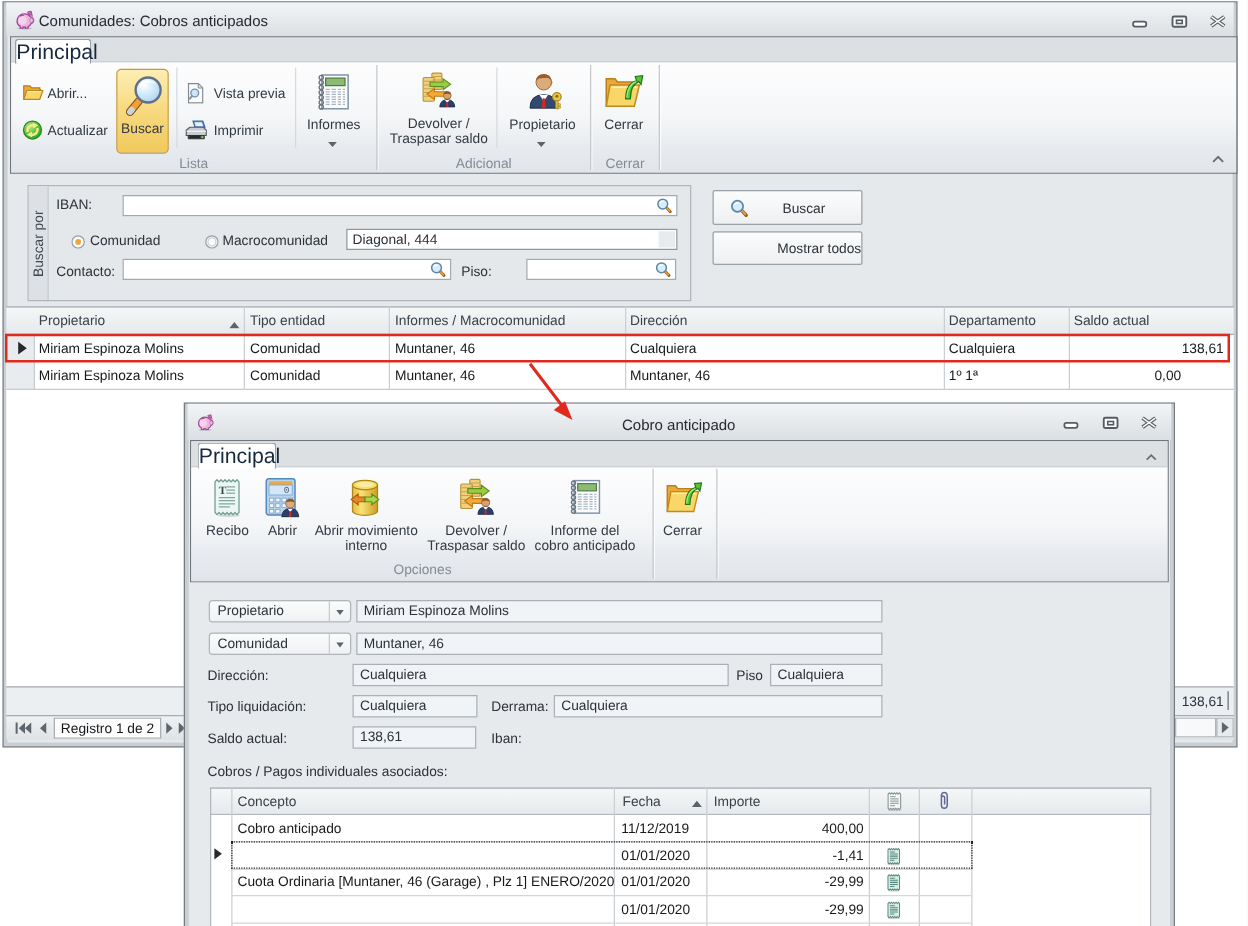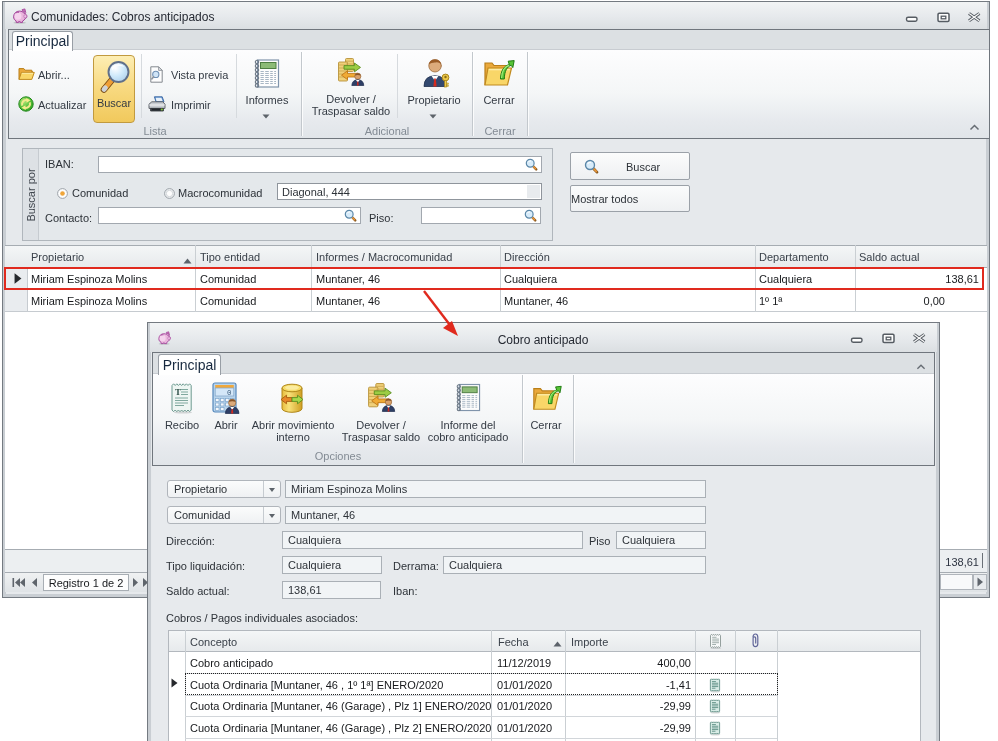--- a/index.html
+++ b/index.html
@@ -4,21 +4,21 @@
 <style>
 * { margin:0; padding:0; box-sizing:border-box; }
 html,body { width:998px; height:741px; background:#fff; overflow:hidden; }
 body { font-family:"Liberation Sans", sans-serif; font-size:11px; color:#2d3238; }
 .abs { position:absolute; }
 #stage { position:relative; width:998px; height:741px; overflow:hidden; }
 .win { border:1px solid #747a81; box-shadow:inset 0 0 0 3px #c9ced3; background:#e6e9ec; }
 .titlebar { background:linear-gradient(#f2f4f5, #e6e9ec 55%, #dbdfe2); }
 .titletext { font-size:12px; color:#262a33; }
 .tabrow { background:#dce0e3; border-bottom:1px solid #c8ccd1; }
-.tab { background:#fff; border:1px solid #989ea5; border-bottom:none; border-radius:3px 3px 0 0; font-size:14px; color:#17293f; text-align:center; }
+.tab { background:#fff; border:1px solid #989ea5; border-bottom:none; border-radius:3px 3px 0 0; font-size:17px; color:#17293f; text-align:center; }
 .panel { background:linear-gradient(#fdfdfe 0%, #f4f6f7 50%, #e6e9ed 82%, #e1e5e9 100%); }
 .gsep { width:1px; background:#c3c8cd; box-shadow:1px 0 0 rgba(255,255,255,.8); }
 .caption { color:#838b94; text-align:center; }
 .btnlabel { color:#333a43; }
 .field { background:#fff; border:1px solid #a2a8af; }
 .ffield { background:#f1f4f6; border:1px solid #aab0b6; }
 .hdrcell { color:#3a414a; }
 .gridline-v { width:1px; background:#cacfd3; }
 .rowtext { color:#17191c; }
 .dotted { outline:1px dotted #222; }
@@ -270,21 +270,21 @@
 <div class="abs" style="left:570px; top:152px; width:120px; height:28px; border:1px solid #9ba1a8; border-radius:2px; background:linear-gradient(#fbfcfc,#eef0f2);">
   <div class="abs" id="mag4" style="left:13px; top:6px; width:15px; height:15px;"><svg width="15" height="15" viewBox="0 0 13 13">
           <line x1="8.2" y1="8.2" x2="11.2" y2="11.4" stroke="#8a5a20" stroke-width="2.4" stroke-linecap="round"></line>
           <line x1="8" y1="8" x2="10.6" y2="10.8" stroke="#e8963a" stroke-width="1.5" stroke-linecap="round"></line>
           <circle cx="5.2" cy="5.2" r="3.9" fill="#d8ecfa" stroke="#5b87a8" stroke-width="1.2"></circle>
           <path d="M3.2 4.2 Q4 2.6 6 2.9" stroke="#fff" stroke-width="1" fill="none"></path>
         </svg></div>
   <div class="abs" style="left:55px; top:8px;">Buscar</div>
 </div>
 <div class="abs" style="left:570px; top:185px; width:120px; height:27px; border:1px solid #9ba1a8; border-radius:2px; background:linear-gradient(#fbfcfc,#eef0f2);">
-  <div class="abs" style="left:0; top:7px; width:100%; text-align:left;">Mostrar todos</div>
+  <div class="abs" style="left:0; top:7px; width:100%; text-align:right;">Mostrar todos</div>
 </div>
 
 <div class="abs" style="left:5px; top:245px; width:982px; height:23px; background:linear-gradient(#f4f6f7,#e7eaec); border-top:1px solid #a6acb2; border-bottom:1px solid #a6acb2;"></div>
 <div class="abs hdrcell" style="left:31px; top:251px;">Propietario</div>
 <div class="abs" id="sortup1" style="left:183px; top:254px;"><svg width="9" height="6" viewBox="0 0 9 6">
         <polygon points="4.5,0.5 8.5,5.5 0.5,5.5" fill="#5d636b"></polygon>
       </svg></div>
 <div class="abs hdrcell" style="left:200px; top:251px;">Tipo entidad</div>
 <div class="abs hdrcell" style="left:316px; top:251px;">Informes / Macrocomunidad</div>
 <div class="abs hdrcell" style="left:504px; top:251px;">Dirección</div>
@@ -572,21 +572,20 @@
 <div class="abs gridline-v" style="left:565px; top:630px; height:111px; z-index:13;"></div>
 <div class="abs gridline-v" style="left:695px; top:630px; height:111px; z-index:13;"></div>
 <div class="abs gridline-v" style="left:735px; top:630px; height:111px; z-index:13;"></div>
 <div class="abs gridline-v" style="left:777px; top:630px; height:111px; z-index:13;"></div>
 
 <div class="abs rowtext" style="left:190px; top:657px; z-index:14;">Cobro anticipado</div>
 <div class="abs rowtext" style="left:497px; top:657px; z-index:14;">11/12/2019</div>
 <div class="abs rowtext" style="left:591px; top:657px; width:100px; text-align:right; z-index:14;">400,00</div>
 <div class="abs" style="left:185px; top:673px; width:592px; height:1px; background:#d2d6da; z-index:13;"></div>
 
-<div class="abs rowtext" style="left:190px; top:679px; z-index:14;">Cuota Ordinaria [Muntaner, 46 , 1º 1ª] ENERO/2020</div>
 <div class="abs rowtext" style="left:497px; top:679px; z-index:14;">01/01/2020</div>
 <div class="abs rowtext" style="left:591px; top:679px; width:100px; text-align:right; z-index:14;">-1,41</div>
 <div class="abs" id="ico-rcpt1" style="left:709px; top:677px; width:12px; height:16px; z-index:14;"><svg width="12" height="16" viewBox="0 0 13 16">
         <ellipse cx="6.8" cy="15.2" rx="5.5" ry="0.8" fill="#9aa0a0" opacity="0.4"></ellipse>
         <path d="M1.5 2.4 L2.5 1.3 L3.5 2.4 L4.5 1.3 L5.5 2.4 L6.5 1.3 L7.5 2.4 L8.5 1.3 L9.5 2.4 L10.5 1.3 L11.5 2.4 L11.5 13.6 L10.5 14.7 L9.5 13.6 L8.5 14.7 L7.5 13.6 L6.5 14.7 L5.5 13.6 L4.5 14.7 L3.5 13.6 L2.5 14.7 L1.5 13.6 Z" fill="#d8ece6" stroke="#5a8a80" stroke-width="0.9"></path>
         <g stroke="#54877d" stroke-width="0.9">
           <line x1="3.2" y1="4.3" x2="7.5" y2="4.3"></line>
           <line x1="3.2" y1="6.1" x2="10" y2="6.1"></line>
           <line x1="3.2" y1="7.9" x2="10" y2="7.9"></line>
           <line x1="3.2" y1="9.7" x2="10" y2="9.7"></line>
@@ -608,21 +607,20 @@
         <g stroke="#54877d" stroke-width="0.9">
           <line x1="3.2" y1="4.3" x2="7.5" y2="4.3"></line>
           <line x1="3.2" y1="6.1" x2="10" y2="6.1"></line>
           <line x1="3.2" y1="7.9" x2="10" y2="7.9"></line>
           <line x1="3.2" y1="9.7" x2="10" y2="9.7"></line>
           <line x1="3.2" y1="11.5" x2="7" y2="11.5"></line>
         </g>
       </svg></div>
 <div class="abs" style="left:185px; top:716px; width:592px; height:1px; background:#d2d6da; z-index:13;"></div>
 
-<div class="abs rowtext" style="left:190px; top:722px; z-index:14;">Cuota Ordinaria [Muntaner, 46 (Garage) , Plz 2] ENERO/2020</div>
 <div class="abs rowtext" style="left:497px; top:722px; z-index:14;">01/01/2020</div>
 <div class="abs rowtext" style="left:591px; top:722px; width:100px; text-align:right; z-index:14;">-29,99</div>
 <div class="abs" id="ico-rcpt3" style="left:709px; top:720px; width:12px; height:16px; z-index:14;"><svg width="12" height="16" viewBox="0 0 13 16">
         <ellipse cx="6.8" cy="15.2" rx="5.5" ry="0.8" fill="#9aa0a0" opacity="0.4"></ellipse>
         <path d="M1.5 2.4 L2.5 1.3 L3.5 2.4 L4.5 1.3 L5.5 2.4 L6.5 1.3 L7.5 2.4 L8.5 1.3 L9.5 2.4 L10.5 1.3 L11.5 2.4 L11.5 13.6 L10.5 14.7 L9.5 13.6 L8.5 14.7 L7.5 13.6 L6.5 14.7 L5.5 13.6 L4.5 14.7 L3.5 13.6 L2.5 14.7 L1.5 13.6 Z" fill="#d8ece6" stroke="#5a8a80" stroke-width="0.9"></path>
         <g stroke="#54877d" stroke-width="0.9">
           <line x1="3.2" y1="4.3" x2="7.5" y2="4.3"></line>
           <line x1="3.2" y1="6.1" x2="10" y2="6.1"></line>
           <line x1="3.2" y1="7.9" x2="10" y2="7.9"></line>
           <line x1="3.2" y1="9.7" x2="10" y2="9.7"></line>

